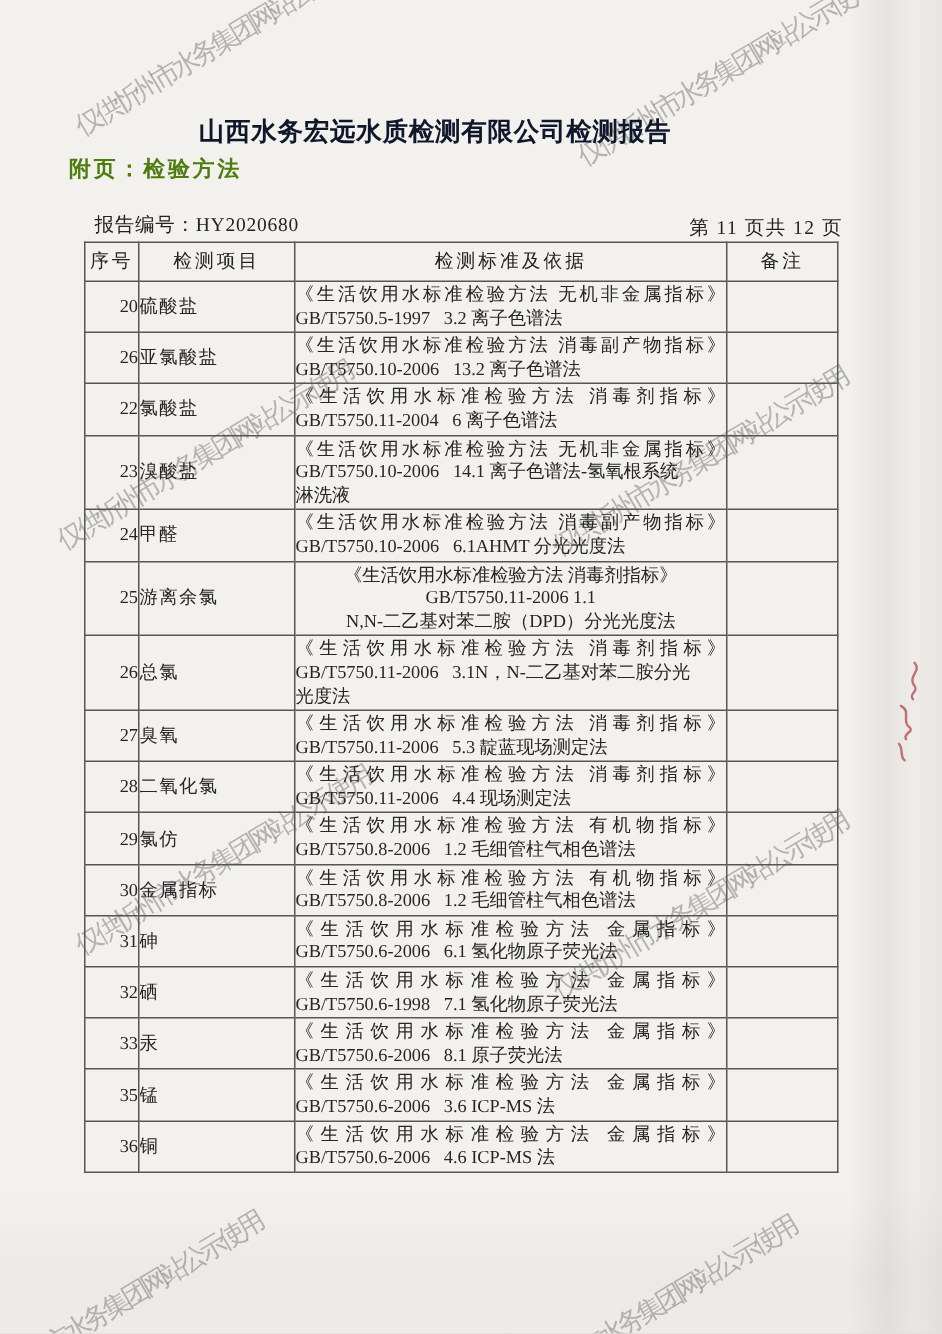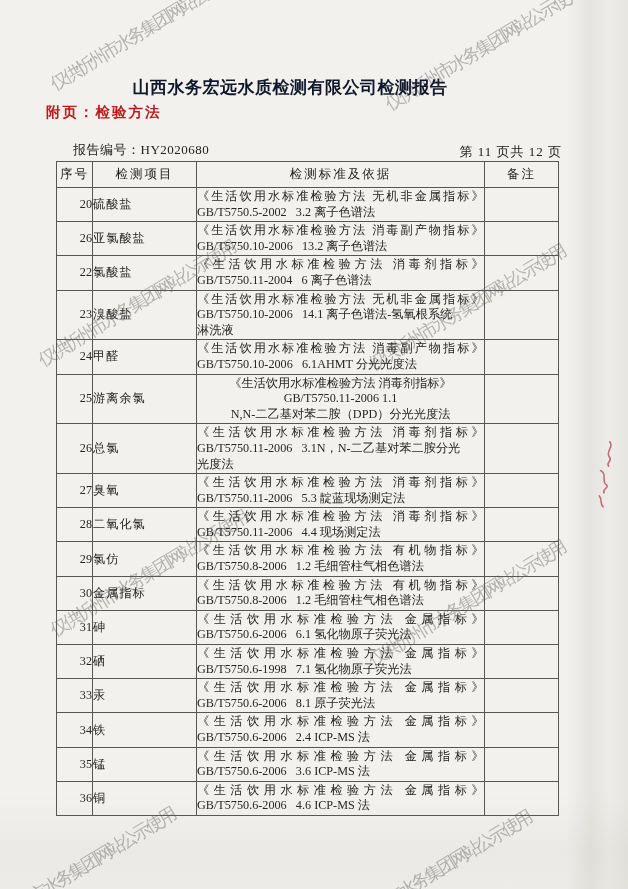--- a/index.html
+++ b/index.html
@@ -38,27 +38,27 @@
   
   .title{
     position:absolute;top:76px;left:0;width:580px;
     text-align:center;
     font-family:"Liberation Sans","DejaVu Sans",sans-serif;
     font-weight:bold;font-size:17px;letter-spacing:0.5px;color:#0f172a;
   }
   .attachment{
     position:absolute;top:103px;left:46px;
     font-family:"Liberation Sans","DejaVu Sans",sans-serif;
-    font-weight:bold;font-size:14.5px;letter-spacing:2px;color:#b91c1c;
+    font-weight:bold;font-size:14.5px;letter-spacing:2px;color:#4d7c0f;
   }
   .report-line{
     position:absolute;top:141px;left:56px;right:56px;height:16px;
     font-size:13px;color:#222;
   }
-  .report-no{position:absolute;left:17px;top:0;letter-spacing:0.5px;}
+  .report-no{position:absolute;left:7px;top:0;letter-spacing:0.5px;}
   .page-ind{position:absolute;right:10px;top:2px;letter-spacing:1px;margin-left:40px;}
   
   table.methods{
     position:absolute;left:56px;top:161px;
     width:502px;
     border-collapse:collapse;
     table-layout:fixed;
     font-size:12.2px;
     color:#262626;
   }
@@ -121,21 +121,21 @@
           <th class="h">检测标准及依据</th>
           <th class="h">备注</th>
         </tr>
       </thead>
     <tbody id="body-rows">
         <tr>
           <td class="c-no">20</td>
           <td class="c-item">硫酸盐</td>
           <td class="c-std">
             <span class="std-line just">《生活饮用水标准检验方法 无机非金属指标》</span>
-            <span class="std-line ">GB/T5750.5-2002   3.2 离子色谱法</span>
+            <span class="std-line ">GB/T5750.5-1997   3.2 离子色谱法</span>
           </td>
           <td class="c-remark"></td>
         </tr>
         <tr>
           <td class="c-no">26</td>
           <td class="c-item">亚氯酸盐</td>
           <td class="c-std">
             <span class="std-line just">《生活饮用水标准检验方法 消毒副产物指标》</span>
             <span class="std-line ">GB/T5750.10-2006   13.2 离子色谱法</span>
           </td>
@@ -242,29 +242,20 @@
             <span class="std-line ">GB/T5750.6-1998   7.1 氢化物原子荧光法</span>
           </td>
           <td class="c-remark"></td>
         </tr>
         <tr>
           <td class="c-no">33</td>
           <td class="c-item">汞</td>
           <td class="c-std">
             <span class="std-line just">《生活饮用水标准检验方法 金属指标》</span>
             <span class="std-line ">GB/T5750.6-2006   8.1 原子荧光法</span>
-          </td>
-          <td class="c-remark"></td>
-        </tr>
-        <tr>
-          <td class="c-no">34</td>
-          <td class="c-item">铁</td>
-          <td class="c-std">
-            <span class="std-line just">《生活饮用水标准检验方法 金属指标》</span>
-            <span class="std-line ">GB/T5750.6-2006   2.4 ICP-MS 法</span>
           </td>
           <td class="c-remark"></td>
         </tr>
         <tr>
           <td class="c-no">35</td>
           <td class="c-item">锰</td>
           <td class="c-std">
             <span class="std-line just">《生活饮用水标准检验方法 金属指标》</span>
             <span class="std-line ">GB/T5750.6-2006   3.6 ICP-MS 法</span>
           </td>

